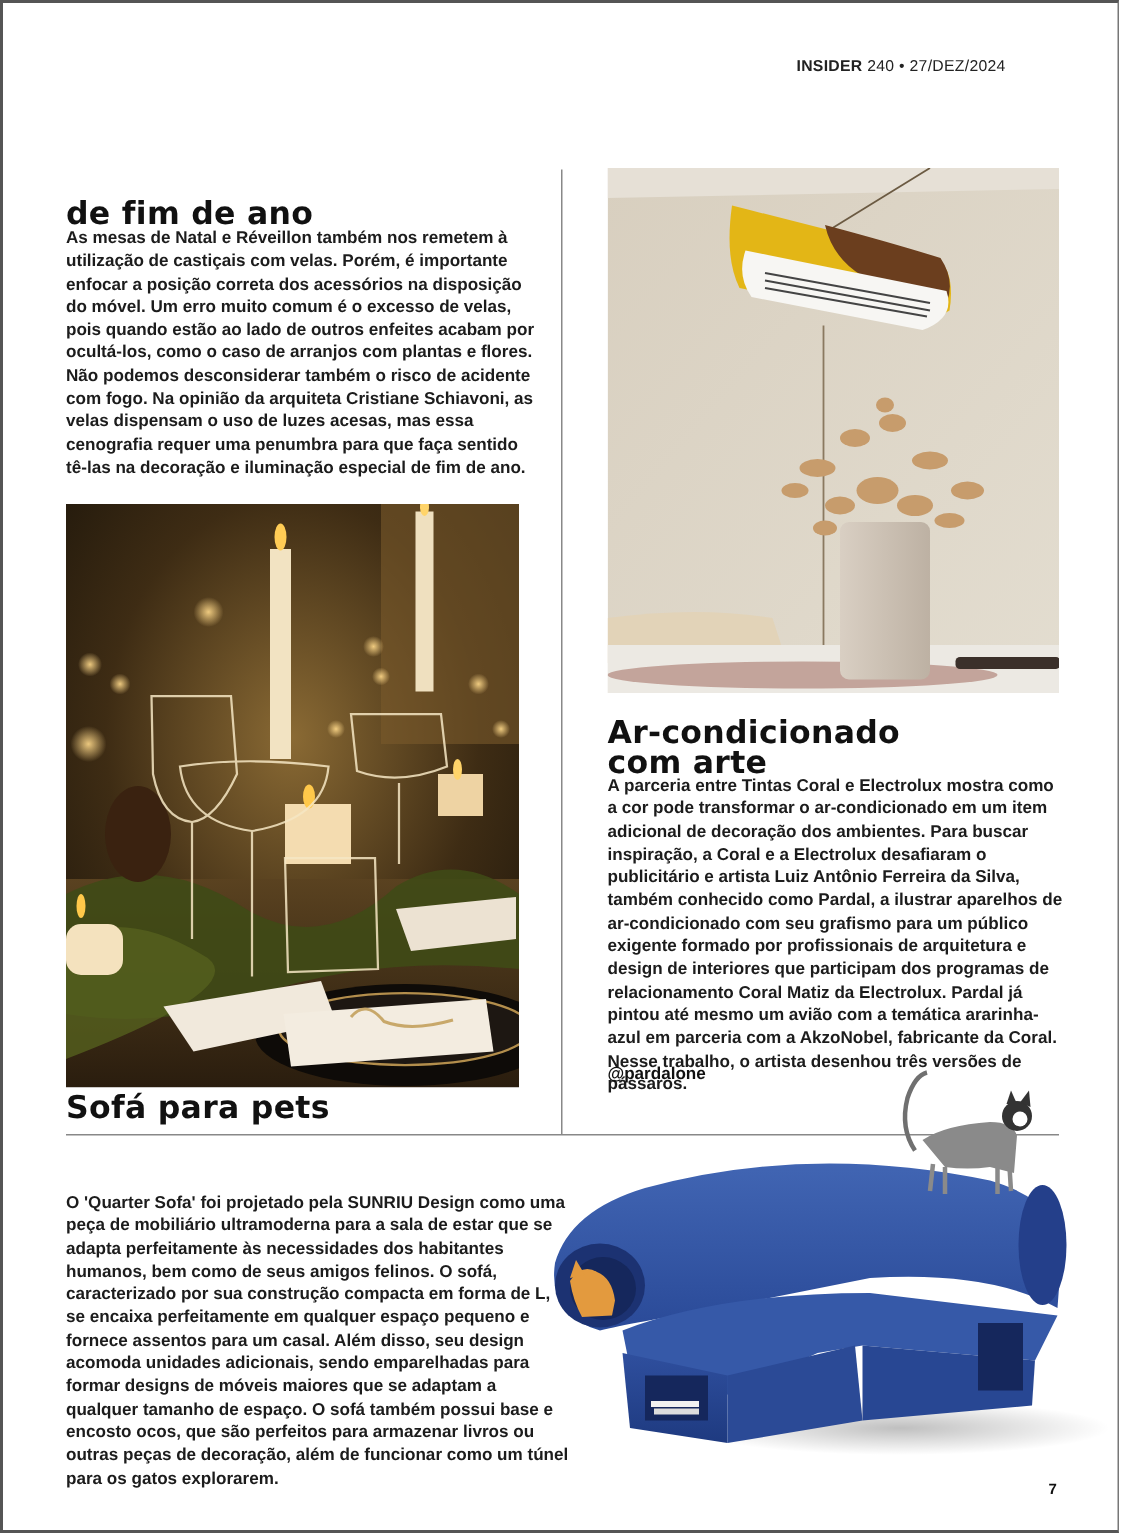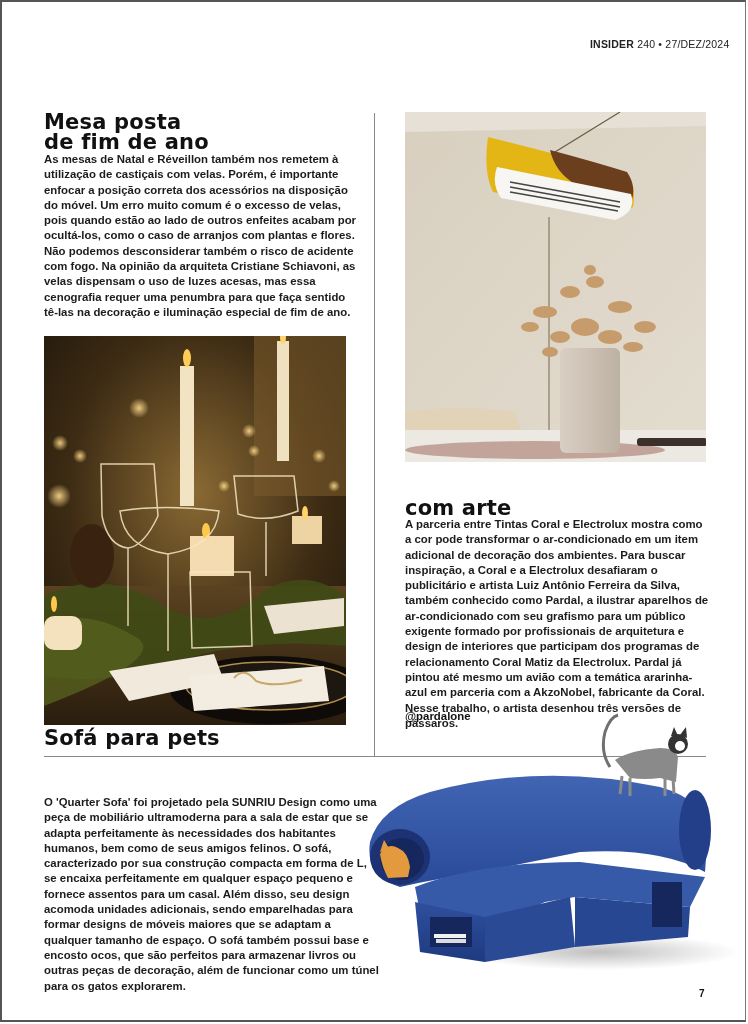--- a/index.html
+++ b/index.html
@@ -1,39 +1,39 @@
 <!DOCTYPE html>
 <html><head>
 <meta charset="utf-8">
 <style>
   html, body { margin: 0; padding: 0; background: #ffffff; }
   body { width: 748px; height: 1024px; position: relative; overflow: hidden; font-family: "Liberation Sans", sans-serif; color: #1a1a1a; }
   .page-frame { position: absolute; left: 0; top: 0; width: 746px; height: 1022px; border-left: 2px solid #555; border-top: 2px solid #555; border-right: 1px solid #777; border-bottom: 2px solid #555; box-sizing: border-box; }
-  .running-head { position: absolute; top: 38px; left: 590px; font-size: 10.5px; letter-spacing: 0.2px; color: #222; white-space: nowrap; }
+  .running-head { position: absolute; top: 38px; left: 531px; font-size: 10.5px; letter-spacing: 0.2px; color: #222; white-space: nowrap; }
   .running-head b { font-weight: 900; }
   .h1 { position: absolute; font-family: "DejaVu Sans", sans-serif; font-weight: bold; font-size: 21px; line-height: 20px; letter-spacing: 0.2px; color: #111; margin: 0; }
   .body-text { position: absolute; font-size: 11.4px; line-height: 15.3px; color: #1c1c1c; margin: 0; font-weight: bold; }
   .vrule { position: absolute; left: 374px; top: 113px; width: 1px; height: 643px; background: #888; }
   .hrule { position: absolute; left: 44px; top: 756px; width: 662px; height: 1px; background: #888; }
   .photo { position: absolute; overflow: hidden; }
   .handle { position: absolute; left: 405px; top: 710px; font-weight: bold; font-size: 11.4px; color: #111; }
   .page-number { position: absolute; left: 699px; top: 988px; font-weight: bold; font-size: 10px; color: #111; }
 </style>
 </head>
 <body>
 
 <div class="page-frame"></div>
 
 <div class="running-head">
   <b>INSIDER</b>
   <span>240 • 27/DEZ/2024</span>
 </div>
 
 <h2 class="h1" style="left:44px; top:112px;">
-  <span>Mesa posta</span><br>
+  <br>
   <span>de fim de ano</span>
 </h2>
 <p class="body-text" style="left:44px; top:152px; width:318px;">As mesas de Natal e Réveillon também nos remetem à utilização de castiçais com velas. Porém, é importante enfocar a posição correta dos acessórios na disposição do móvel. Um erro muito comum é o excesso de velas, pois quando estão ao lado de outros enfeites acabam por ocultá-los, como o caso de arranjos com plantas e flores. Não podemos desconsiderar também o risco de acidente com fogo. Na opinião da arquiteta Cristiane Schiavoni, as velas dispensam o uso de luzes acesas, mas essa cenografia requer uma penumbra para que faça sentido tê-las na decoração e iluminação especial de fim de ano.</p>
 
 <div class="photo" style="left:44px; top:336px; width:302px; height:389px;" title="Mesa de Natal com velas acesas, taças de cristal, pinhas e ramos verdes">
   <svg width="302" height="389" viewBox="0 0 302 389" xmlns="http://www.w3.org/2000/svg">
     <defs>
       <radialGradient id="warm" cx="50%" cy="40%" r="75%">
         <stop offset="0%" stop-color="#8a6a34"></stop>
         <stop offset="55%" stop-color="#3e2c14"></stop>
@@ -147,21 +147,21 @@
       <ellipse cx="205" cy="225" rx="12" ry="7"></ellipse>
       <ellipse cx="155" cy="225" rx="10" ry="6"></ellipse>
       <ellipse cx="228" cy="235" rx="10" ry="5"></ellipse>
       <ellipse cx="145" cy="240" rx="8" ry="5"></ellipse>
       <ellipse cx="185" cy="158" rx="6" ry="5"></ellipse>
     </g>
   </svg>
 </div>
 
 <h2 class="h1" style="left:405px; top:478px;">
-  <br>
+  <span>Ar-condicionado</span><br>
   <span>com arte</span>
 </h2>
 <p class="body-text" style="left:405px; top:517px; width:306px;">A parceria entre Tintas Coral e Electrolux mostra como a cor pode transformar o ar-condicionado em um item adicional de decoração dos ambientes. Para buscar inspiração, a Coral e a Electrolux desafiaram o publicitário e artista Luiz Antônio Ferreira da Silva, também conhecido como Pardal, a ilustrar aparelhos de ar-condicionado com seu grafismo para um público exigente formado por profissionais de arquitetura e design de interiores que participam dos programas de relacionamento Coral Matiz da Electrolux. Pardal já pintou até mesmo um avião com a temática ararinha-azul em parceria com a AkzoNobel, fabricante da Coral. Nesse trabalho, o artista desenhou três versões de pássaros.</p>
 <div class="handle">@pardalone</div>
 
 <div class="hrule"></div>
 
 <h2 class="h1" style="left:44px; top:728px;">Sofá para pets</h2>
 <p class="body-text" style="left:44px; top:795px; width:336px;">O 'Quarter Sofa' foi projetado pela SUNRIU Design como uma peça de mobiliário ultramoderna para a sala de estar que se adapta perfeitamente às necessidades dos habitantes humanos, bem como de seus amigos felinos. O sofá, caracterizado por sua construção compacta em forma de L, se encaixa perfeitamente em qualquer espaço pequeno e fornece assentos para um casal. Além disso, seu design acomoda unidades adicionais, sendo emparelhadas para formar designs de móveis maiores que se adaptam a qualquer tamanho de espaço. O sofá também possui base e encosto ocos, que são perfeitos para armazenar livros ou outras peças de decoração, além de funcionar como um túnel para os gatos explorarem.</p>
 

